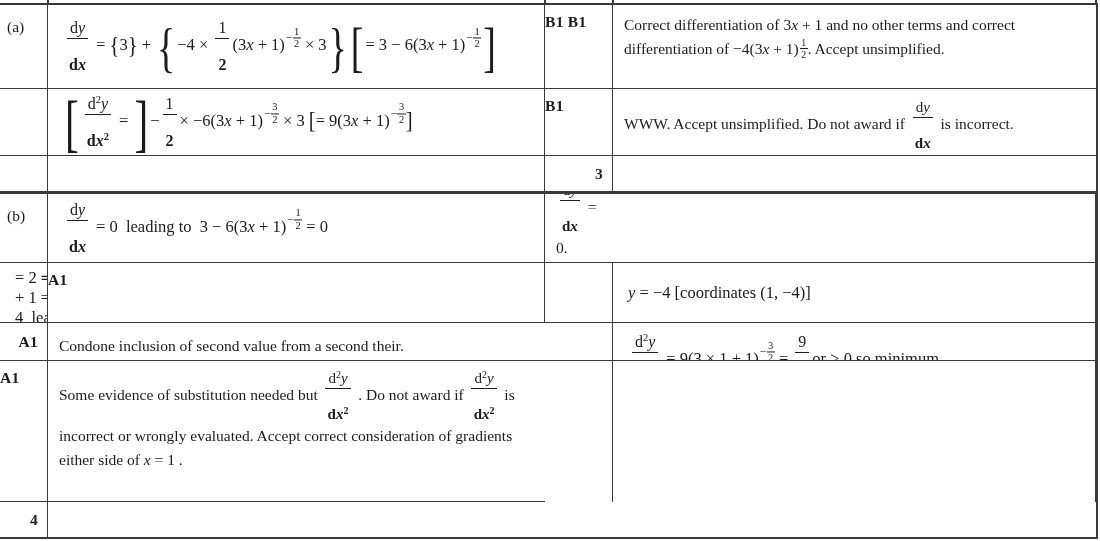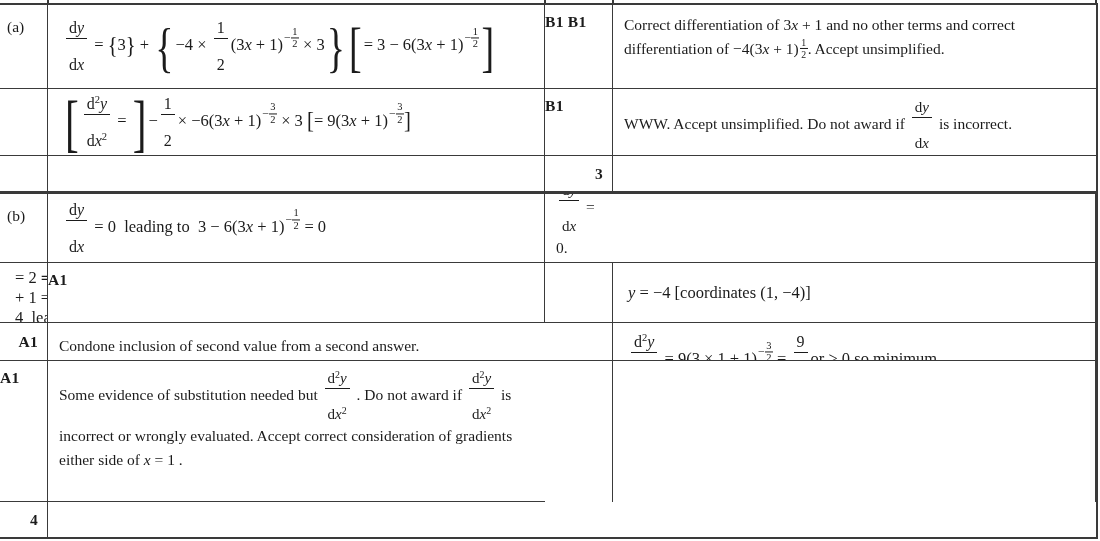--- a/index.html
+++ b/index.html
@@ -34,21 +34,21 @@
 
   .c-work{display:flex;align-items:center;padding:0 6px 0 15px;font-size:16.5px;}
   .c-work.top{align-items:flex-start;padding-top:9px;}
   .c-com{display:flex;align-items:flex-end;padding:2px 12px 2px 11px;font-size:15.5px;line-height:1.55;}
   .c-com.top{align-items:flex-start;padding-top:8px;}
   .txt{display:inline-block;}
 
   
   .fr{display:inline-flex;flex-direction:column;align-items:center;vertical-align:middle;margin:0 3px;line-height:1.25;font-size:0.97em;gap:16px;}
   .fr>span:first-child{border-bottom:1.4px solid var(--txt);padding:0 3px;}
-  .fr>span:last-child{padding:0 3px;}
+  .fr>span:last-child{padding:0 3px;font-weight:bold;}
 
   
   .exp{display:inline-flex;align-items:center;font-size:0.72em;transform:translateY(-0.72em);font-style:normal;margin-left:1px;}
   .sf{display:inline-flex;flex-direction:column;align-items:center;font-size:0.88em;line-height:1.12;}
   .sf span:first-child{border-bottom:1px solid var(--txt);padding:0 1.5px;}
 
   .s2{font-size:0.66em;vertical-align:0.55em;line-height:0;}
 
   
   .bg{display:inline-block;font-size:2.3em;line-height:0;vertical-align:middle;font-weight:300;transform:scaleY(1.45);margin:0 2px;}
@@ -153,21 +153,21 @@
         </span> = 2 ⇒ 3<i>x</i> + 1 = 4&nbsp;&nbsp;leading to&nbsp;&nbsp;<i>x</i> = 1</span>
     </div>
   <div class="cell c-marks">A1</div>
 
   <div class="cell c-part"></div>
   <div class="cell c-work">
       <span class="txt"><i>y</i> = −4 [coordinates (1, −4)]</span>
     </div>
   <div class="cell c-marks vcen">A1</div>
   <div class="cell c-com lastcol">
-      <span class="txt">Condone inclusion of second value from a second answer.</span>
+      <span class="txt">Condone inclusion of second value from a second their.</span>
     </div>
 
   <div class="cell c-part"></div>
   <div class="cell c-work top">
       <span class="txt"><span class="fr">
           <span>d<sup class="s2">2</sup><i>y</i></span>
           <span>d<i>x</i><sup class="s2">2</sup></span>
         </span> = 9(3 × 1 + 1)<span class="exp">−<span class="sf">
             <span>3</span>
             <span>2</span>

